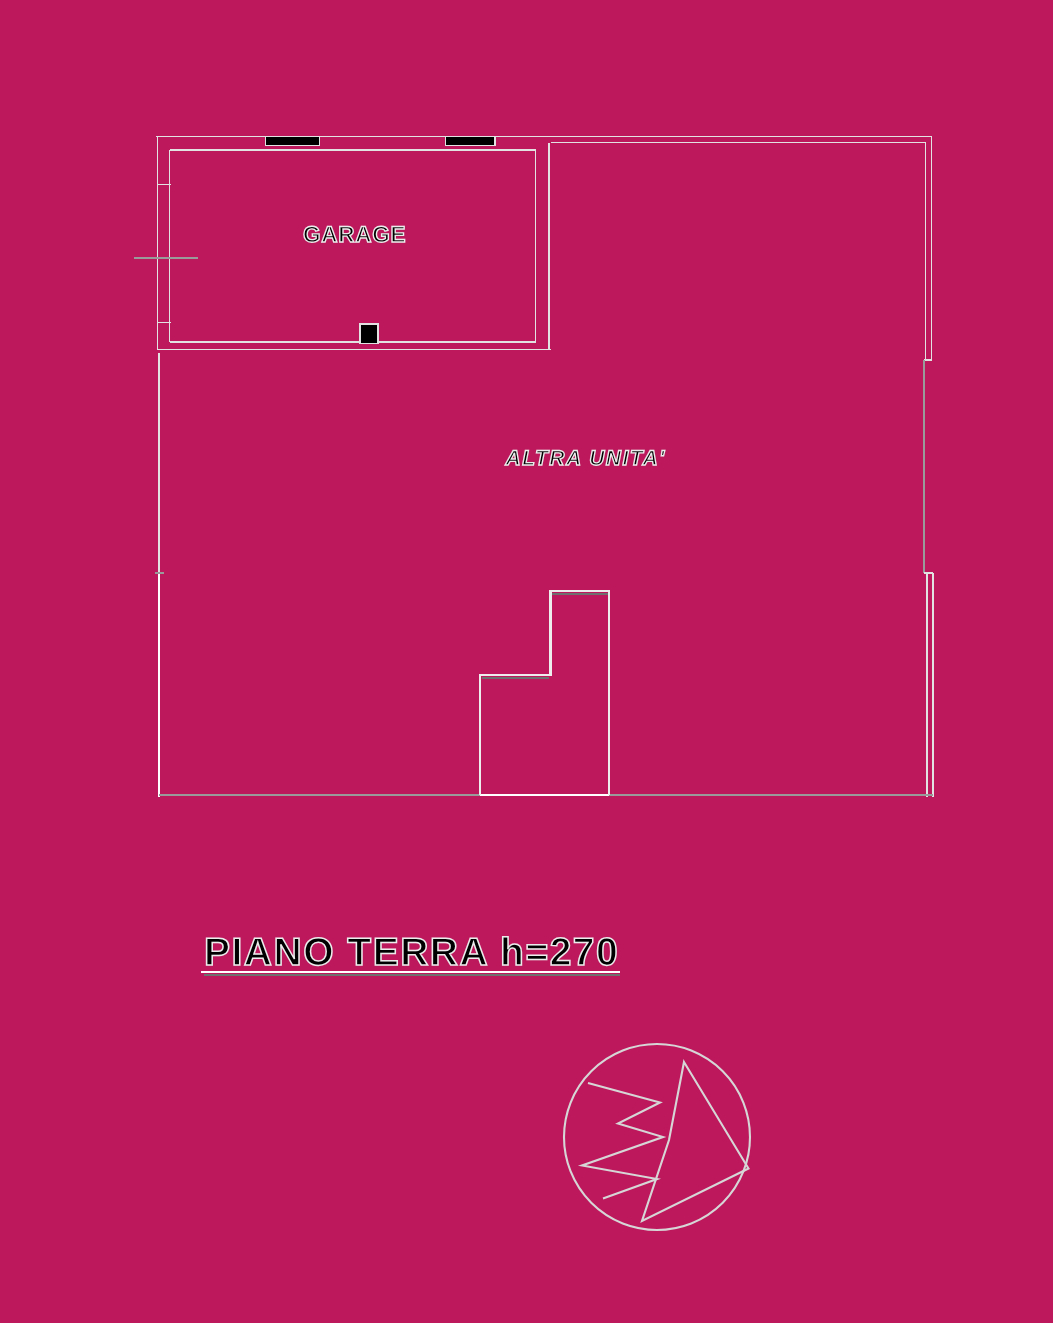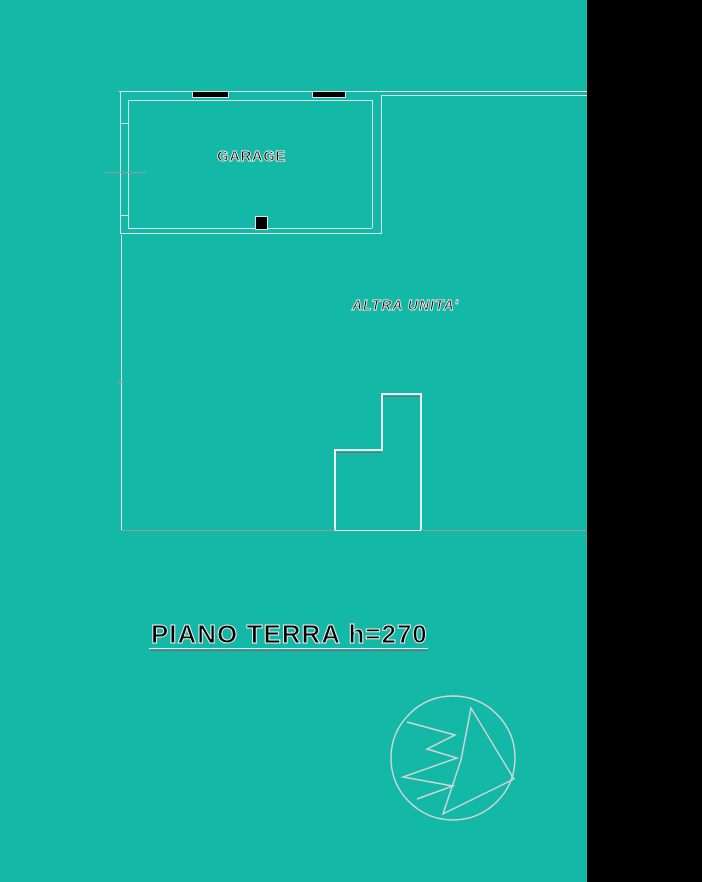--- a/index.html
+++ b/index.html
@@ -2,26 +2,25 @@
 <html><head>
 <meta charset="utf-8">
 <style>
   html, body {
     margin: 0;
     padding: 0;
     background: #000;
   }
   #canvas {
     position: relative;
-    width: 572px;
+    width: 702px;
     height: 882px;
-    background: #14b8a6;
+    background: #be185d;
     overflow: hidden;
     font-family: "Liberation Sans", sans-serif;
-    padding-left: 15px;
   }
   svg { display: block; }
   .wall      { stroke: #e2e2e2; stroke-width: 1; fill: none; shape-rendering: crispEdges; }
   .wall-dim  { stroke: #9a9a9a; stroke-width: 1; fill: none; shape-rendering: crispEdges; }
   .wall-bright { stroke: #ffffff; stroke-width: 1; fill: none; shape-rendering: crispEdges; }
   .step-line { stroke: #ededed; stroke-width: 1.5; fill: none; shape-rendering: crispEdges; }
   .step-shadow { stroke: #6f6f6f; stroke-width: 1; fill: none; shape-rendering: crispEdges; }
   .opening   { stroke: #e2e2e2; stroke-width: 1; fill: #000; shape-rendering: crispEdges; }
   .compass-line { stroke: #d6d6d6; stroke-width: 1.4; fill: none; stroke-linejoin: miter; }
   .label-outline {

